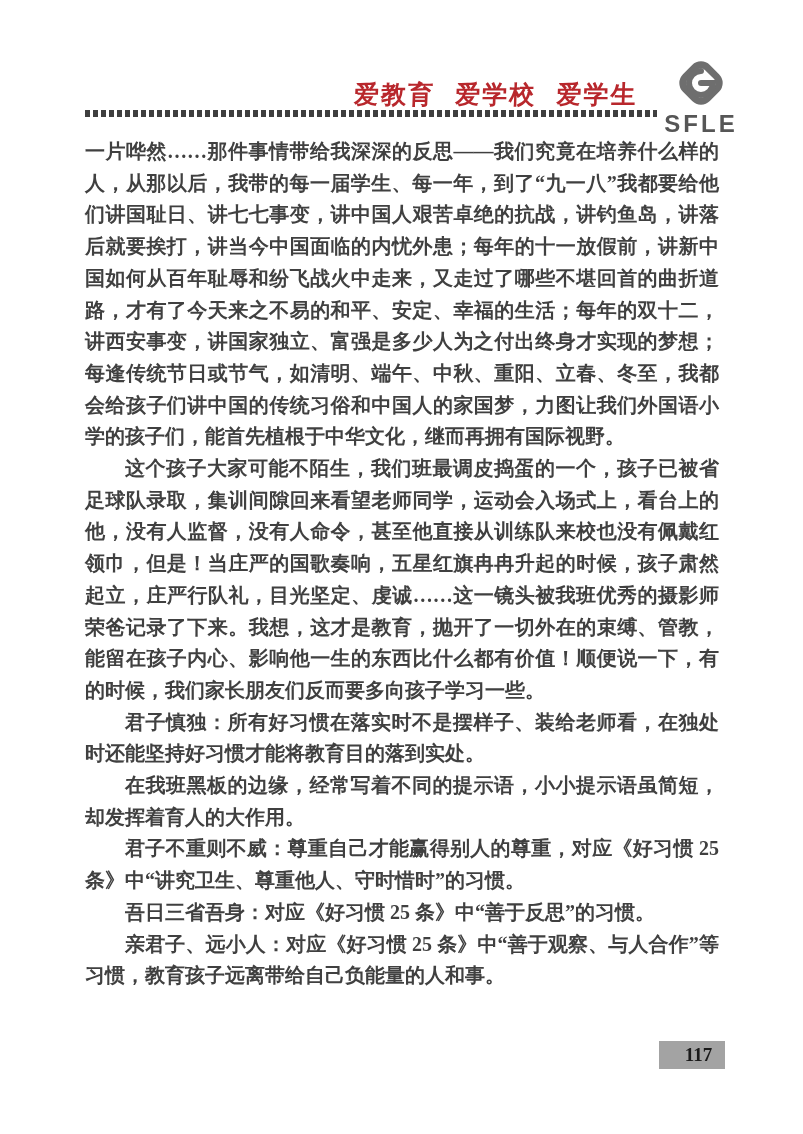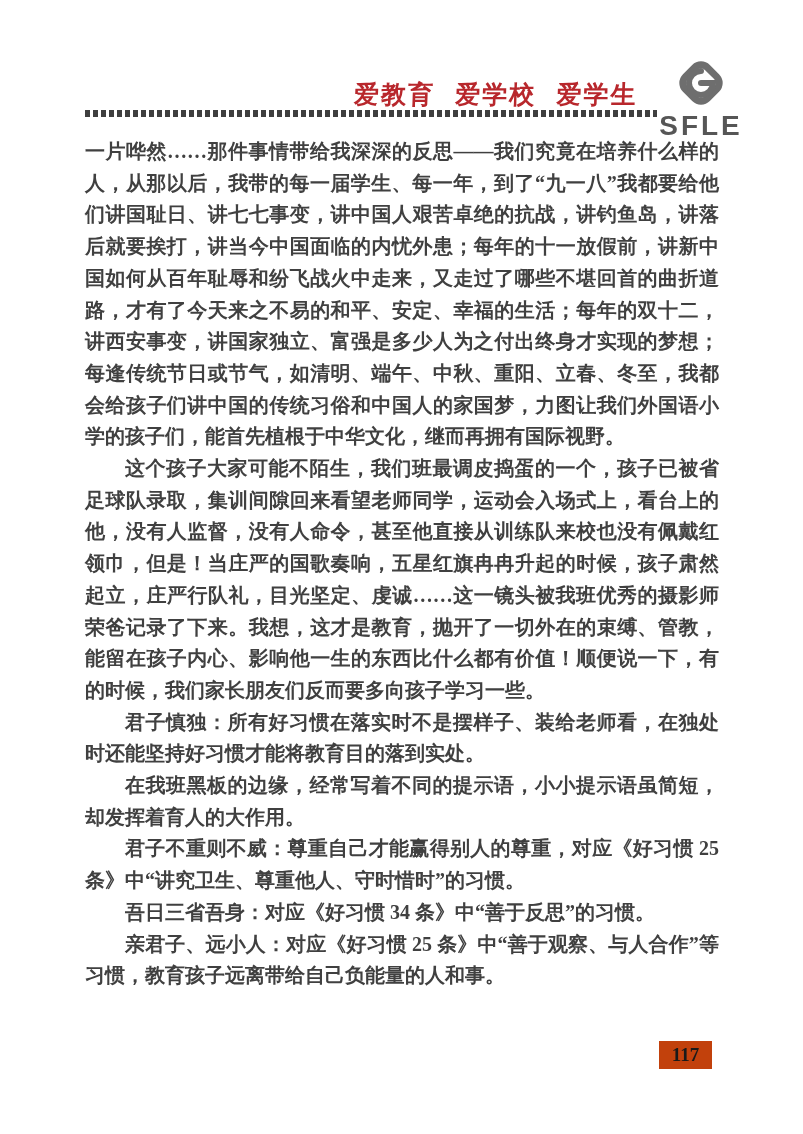--- a/index.html
+++ b/index.html
@@ -33,21 +33,21 @@
     position: absolute;
     top: 54px;
     right: 56px;
     width: 92px;
     text-align: center;
   }
   .logo-mark { display: block; margin: 0 auto; }
   .logo-text {
     margin-top: -2px;
     font-family: "Liberation Sans", "DejaVu Sans", sans-serif;
-    font-size: 28px;
+    font-size: 24px;
     font-weight: bold;
     color: #565656;
     letter-spacing: 3px;
   }
   .dotted-rule {
     position: absolute;
     left: 85px;
     top: 110px;
     width: 572px;
     height: 7px;
@@ -106,21 +106,21 @@
 
     <div class="dotted-rule"></div>
   </header>
 
   <main class="body-text" id="body-text">
       <p class="">一片哗然……那件事情带给我深深的反思——我们究竟在培养什么样的人，从那以后，我带的每一届学生、每一年，到了“九一八”我都要给他们讲国耻日、讲七七事变，讲中国人艰苦卓绝的抗战，讲钓鱼岛，讲落后就要挨打，讲当今中国面临的内忧外患；每年的十一放假前，讲新中国如何从百年耻辱和纷飞战火中走来，又走过了哪些不堪回首的曲折道路，才有了今天来之不易的和平、安定、幸福的生活；每年的双十二，讲西安事变，讲国家独立、富强是多少人为之付出终身才实现的梦想；每逢传统节日或节气，如清明、端午、中秋、重阳、立春、冬至，我都会给孩子们讲中国的传统习俗和中国人的家国梦，力图让我们外国语小学的孩子们，能首先植根于中华文化，继而再拥有国际视野。</p>
       <p class="indent">这个孩子大家可能不陌生，我们班最调皮捣蛋的一个，孩子已被省足球队录取，集训间隙回来看望老师同学，运动会入场式上，看台上的他，没有人监督，没有人命令，甚至他直接从训练队来校也没有佩戴红领巾，但是！当庄严的国歌奏响，五星红旗冉冉升起的时候，孩子肃然起立，庄严行队礼，目光坚定、虔诚……这一镜头被我班优秀的摄影师荣爸记录了下来。我想，这才是教育，抛开了一切外在的束缚、管教，能留在孩子内心、影响他一生的东西比什么都有价值！顺便说一下，有的时候，我们家长朋友们反而要多向孩子学习一些。</p>
       <p class="indent">君子慎独：所有好习惯在落实时不是摆样子、装给老师看，在独处时还能坚持好习惯才能将教育目的落到实处。</p>
       <p class="indent">在我班黑板的边缘，经常写着不同的提示语，小小提示语虽简短，却发挥着育人的大作用。</p>
       <p class="indent">君子不重则不威：尊重自己才能赢得别人的尊重，对应《好习惯 25 条》中“讲究卫生、尊重他人、守时惜时”的习惯。</p>
-      <p class="indent">吾日三省吾身：对应《好习惯 34 条》中“善于反思”的习惯。</p>
+      <p class="indent">吾日三省吾身：对应《好习惯 25 条》中“善于反思”的习惯。</p>
       <p class="indent">亲君子、远小人：对应《好习惯 25 条》中“善于观察、与人合作”等习惯，教育孩子远离带给自己负能量的人和事。</p>
     </main>
 
   <footer>
-    <div class="page-number" style="background: #c2410c;">117</div>
+    <div class="page-number" style="background: #a3a3a3; padding-left: 13px;">117</div>
   </footer>
 
 </div>
 
 </body></html>

